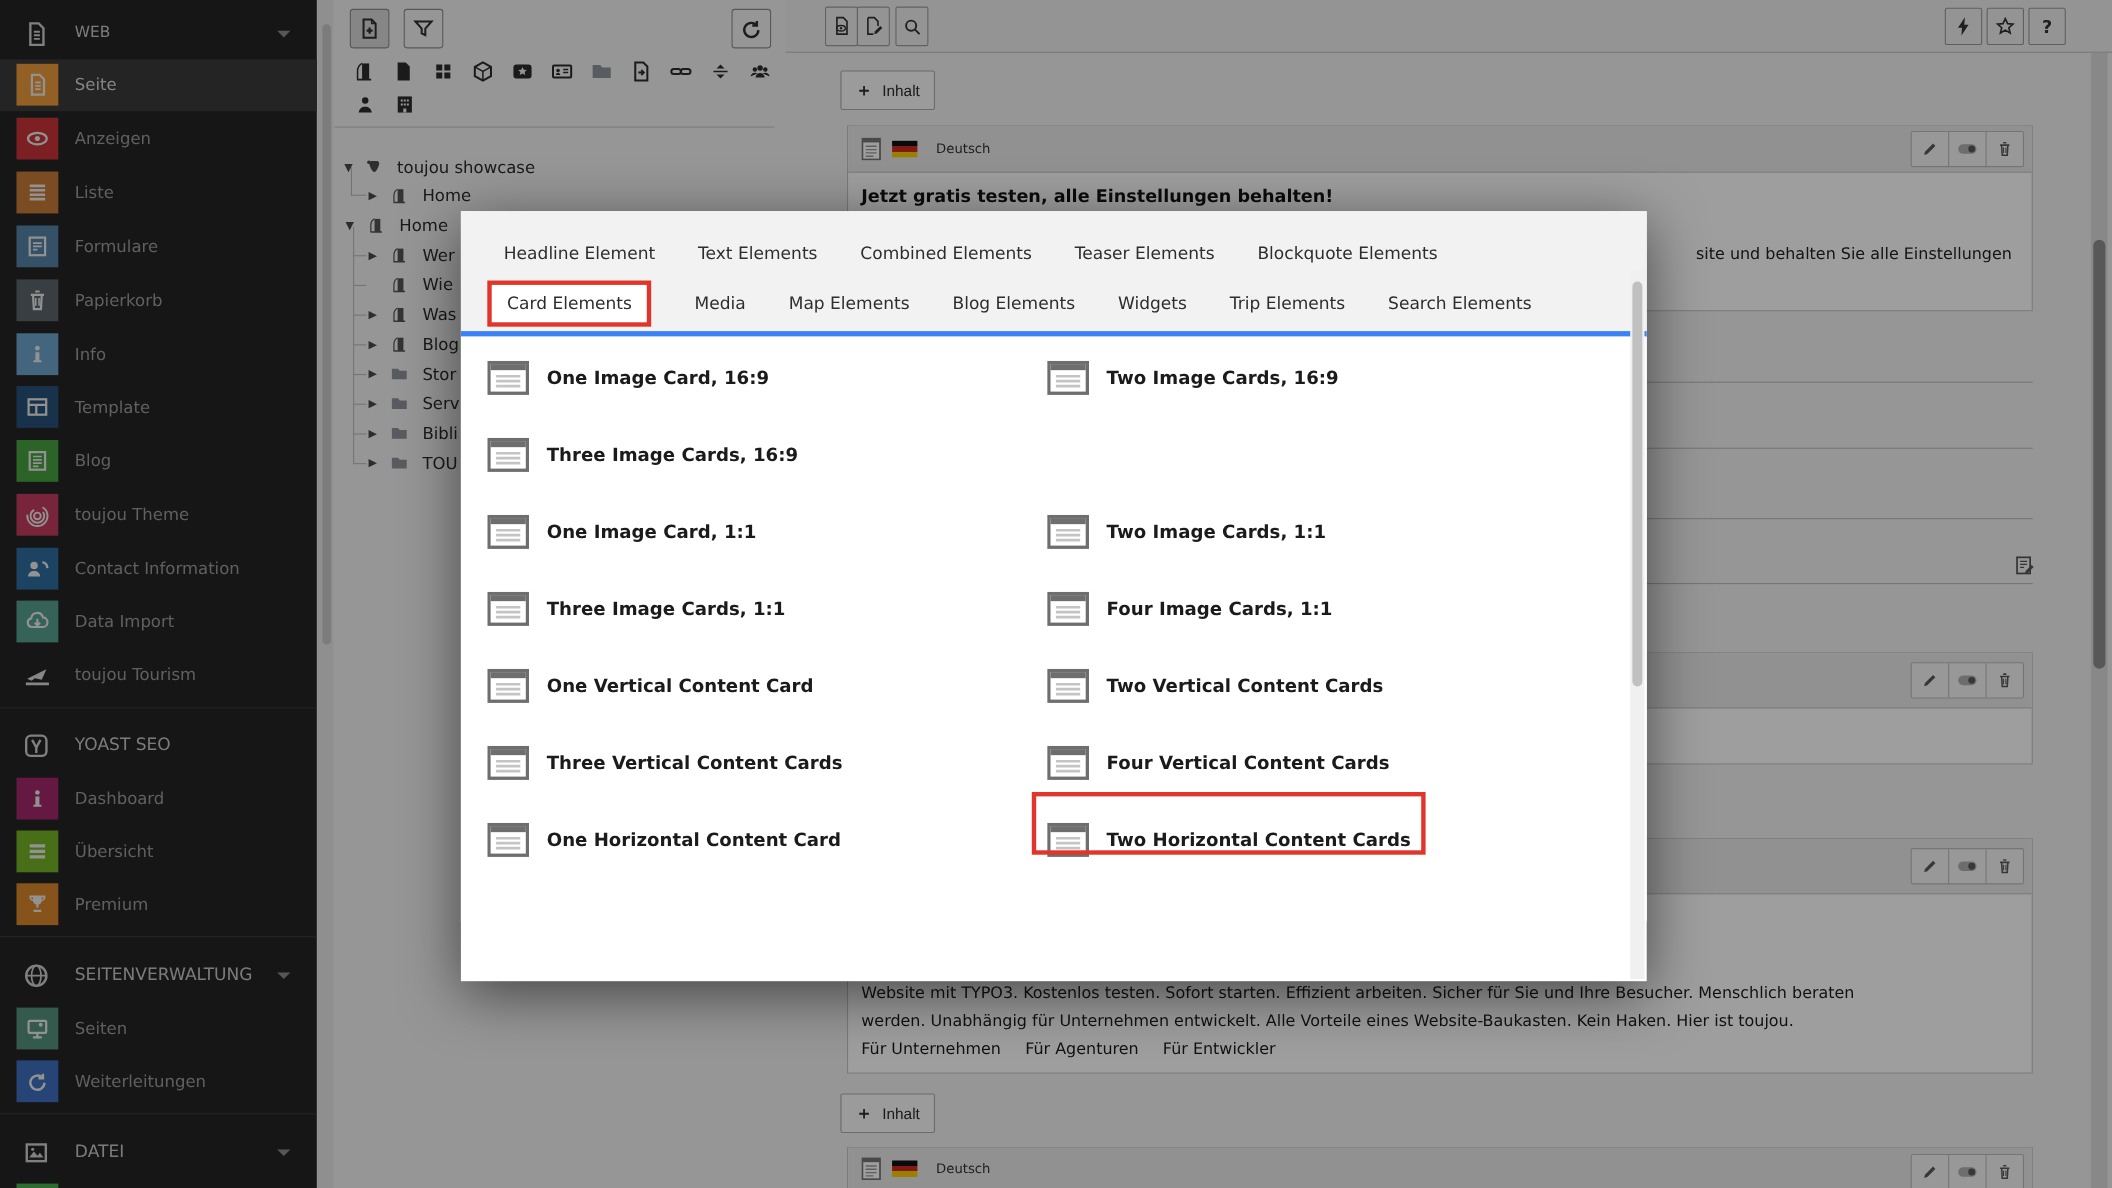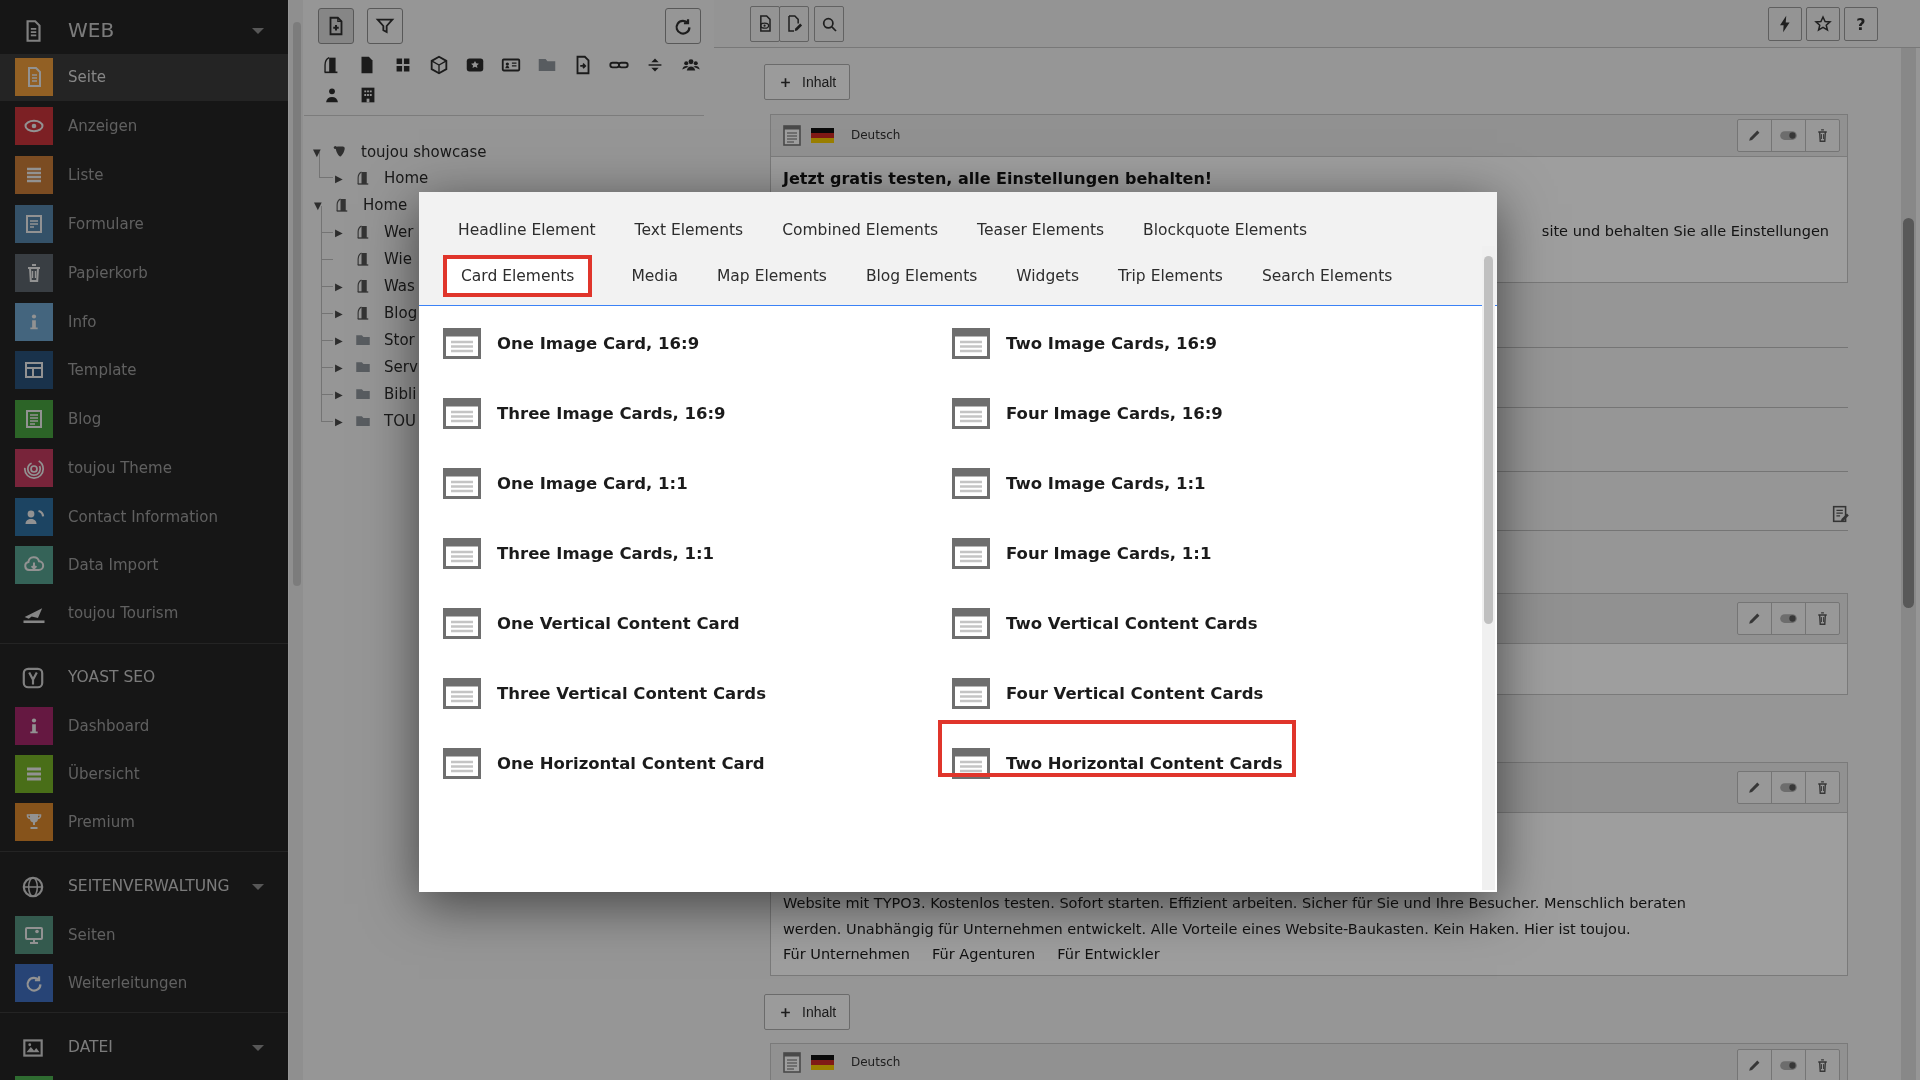--- a/index.html
+++ b/index.html
@@ -54,21 +54,21 @@
   .hline{position:absolute;height:1px;background:#bdbdbd;}
   .mscrolltrack{position:absolute;left:1901px;top:48px;width:15px;height:1032px;background:#dcdcdc;z-index:1;}
   .mscrollthumb{position:absolute;left:1903px;top:218px;width:11px;height:390px;background:#8f8f8f;border-radius:6px;z-index:1;}
 
   
   .backdrop{position:absolute;inset:0;background:rgba(0,0,0,0.38);z-index:40;}
   .modal{position:absolute;left:419px;top:192px;width:1078px;height:700px;background:#fff;z-index:50;box-shadow:0 12px 50px rgba(0,0,0,0.55);}
   .mhead{position:relative;height:53px;background:#f2f2f2;border-bottom:1px solid #d2d2d2;box-sizing:border-box;}
   .mtitle{position:absolute;left:26px;top:0;line-height:52px;font-size:19px;color:#333;}
   .mclose{position:absolute;right:22px;top:13px;font-size:17px;color:#666;line-height:26px;}
-  .mtabs{position:relative;height:114px;background:#f2f2f2;border-bottom:1px solid #3b82f6;box-sizing:border-box;}
+  .mtabs{position:relative;height:114px;background:#f2f2f2;border-bottom:5px solid #3b82f6;box-sizing:border-box;}
   .trow1{position:absolute;left:39px;top:29px;display:flex;gap:39px;font-size:15.5px;color:#2d2d2d;}
   .trow2{position:absolute;left:24px;top:63px;height:42px;display:flex;gap:39px;align-items:center;font-size:15.5px;color:#2d2d2d;}
   .tab{white-space:nowrap;}
   .activetab{background:#fff;border:4px solid var(--red);padding:0 14px;height:42px;line-height:34px;box-sizing:border-box;white-space:nowrap;}
   .mlist{position:relative;height:532px;background:#fff;padding-left:32px;}
   .mitem{position:absolute;display:flex;align-items:center;gap:16px;}
   .mitem .lbl{font-size:16.5px;font-weight:bold;color:#1b1b1b;white-space:nowrap;}
   .redbox{position:absolute;left:519px;top:414px;width:358px;height:57px;border:4px solid var(--red);box-sizing:border-box;z-index:5;}
   .modscrolltrack{position:absolute;right:2px;top:54px;width:13px;height:644px;background:#f0f0f0;}
   .modscrollthumb{position:absolute;right:4px;top:64px;width:9px;height:368px;background:#c0c0c0;border-radius:5px;}
@@ -278,21 +278,21 @@
 </svg>
 
 <div id="app">
 
   <nav class="sidebar">
 
     <div class="sbrow sbhead" style="top:7px">
       <svg class="sbhicon">
           <use href="#s-doc"></use>
         </svg>
-      <span class="sblabel" style="font-size:20px">WEB</span>
+      <span class="sblabel" style="font-size:14px">WEB</span>
       <span class="chev"></span>
     </div>
     <div class="sbrow active" style="top:54px">
       <span class="sbtile" style="background:#ec9b3a">
           <svg width="24" height="24">
             <use href="#s-doc"></use>
           </svg>
         </span>
       <span class="sblabel">Seite</span>
     </div>
@@ -838,26 +838,20 @@
           </svg>
         <span class="lbl">One Horizontal Content Card</span>
       </div>
 
       <div class="mitem" style="left:533px;top:22px">
         <svg width="38" height="31">
             <use href="#s-ce38"></use>
           </svg>
         <span class="lbl">Two Image Cards, 16:9</span>
       </div>
-      <div class="mitem" style="left:533px;top:92px">
-        <svg width="38" height="31">
-            <use href="#s-ce38"></use>
-          </svg>
-        <span class="lbl">Four Image Cards, 16:9</span>
-      </div>
       <div class="mitem" style="left:533px;top:162px">
         <svg width="38" height="31">
             <use href="#s-ce38"></use>
           </svg>
         <span class="lbl">Two Image Cards, 1:1</span>
       </div>
       <div class="mitem" style="left:533px;top:232px">
         <svg width="38" height="31">
             <use href="#s-ce38"></use>
           </svg>

